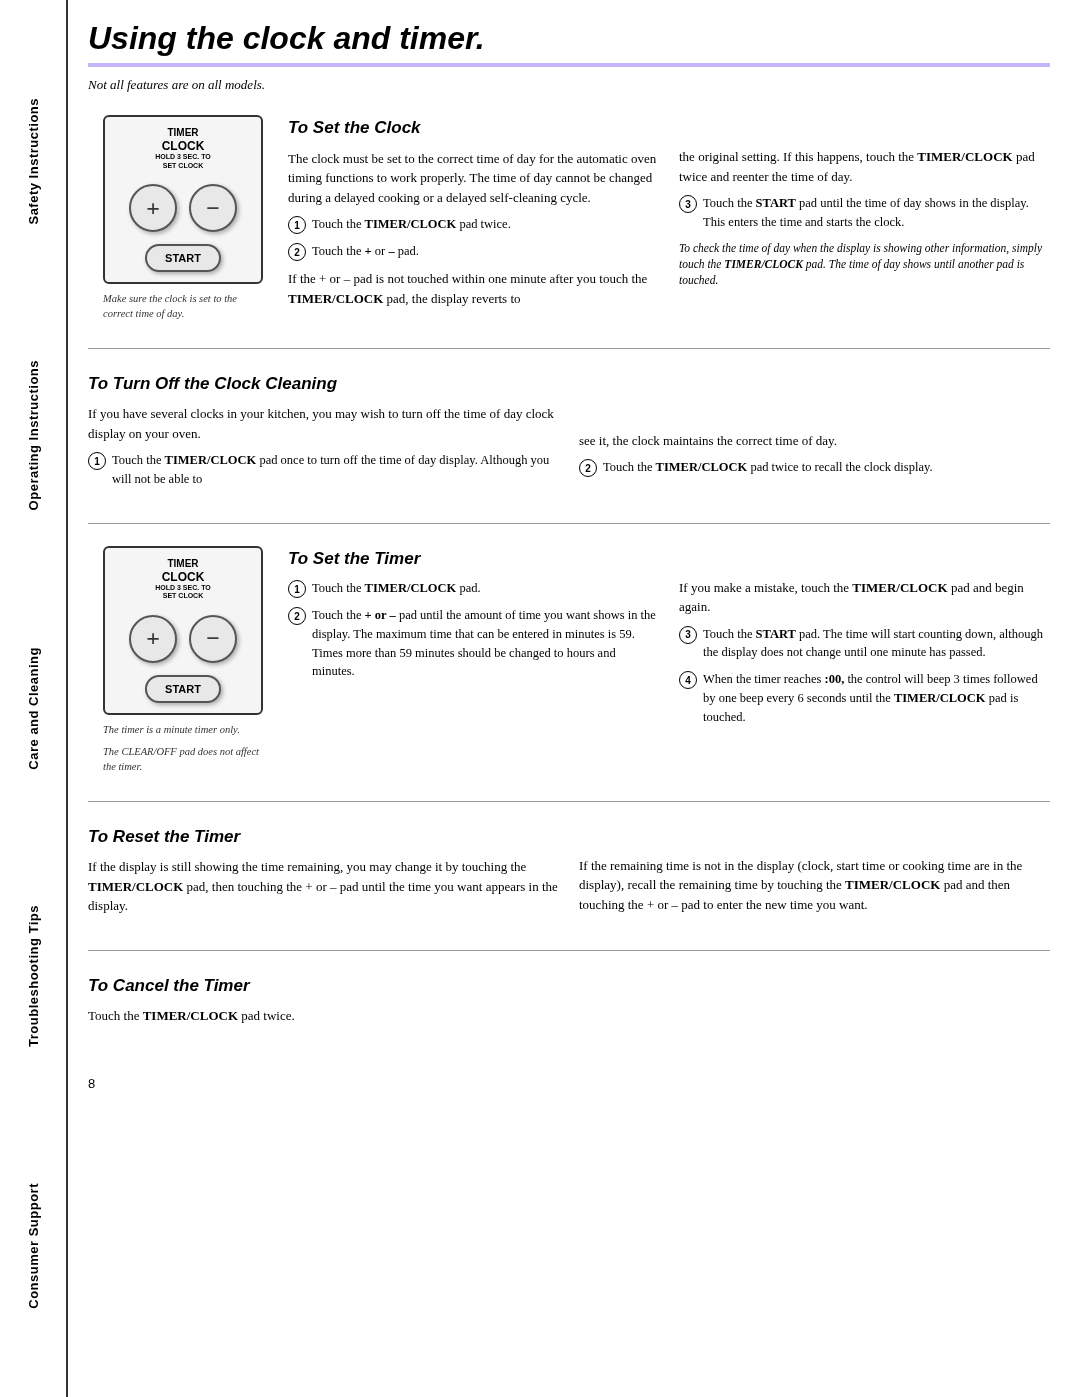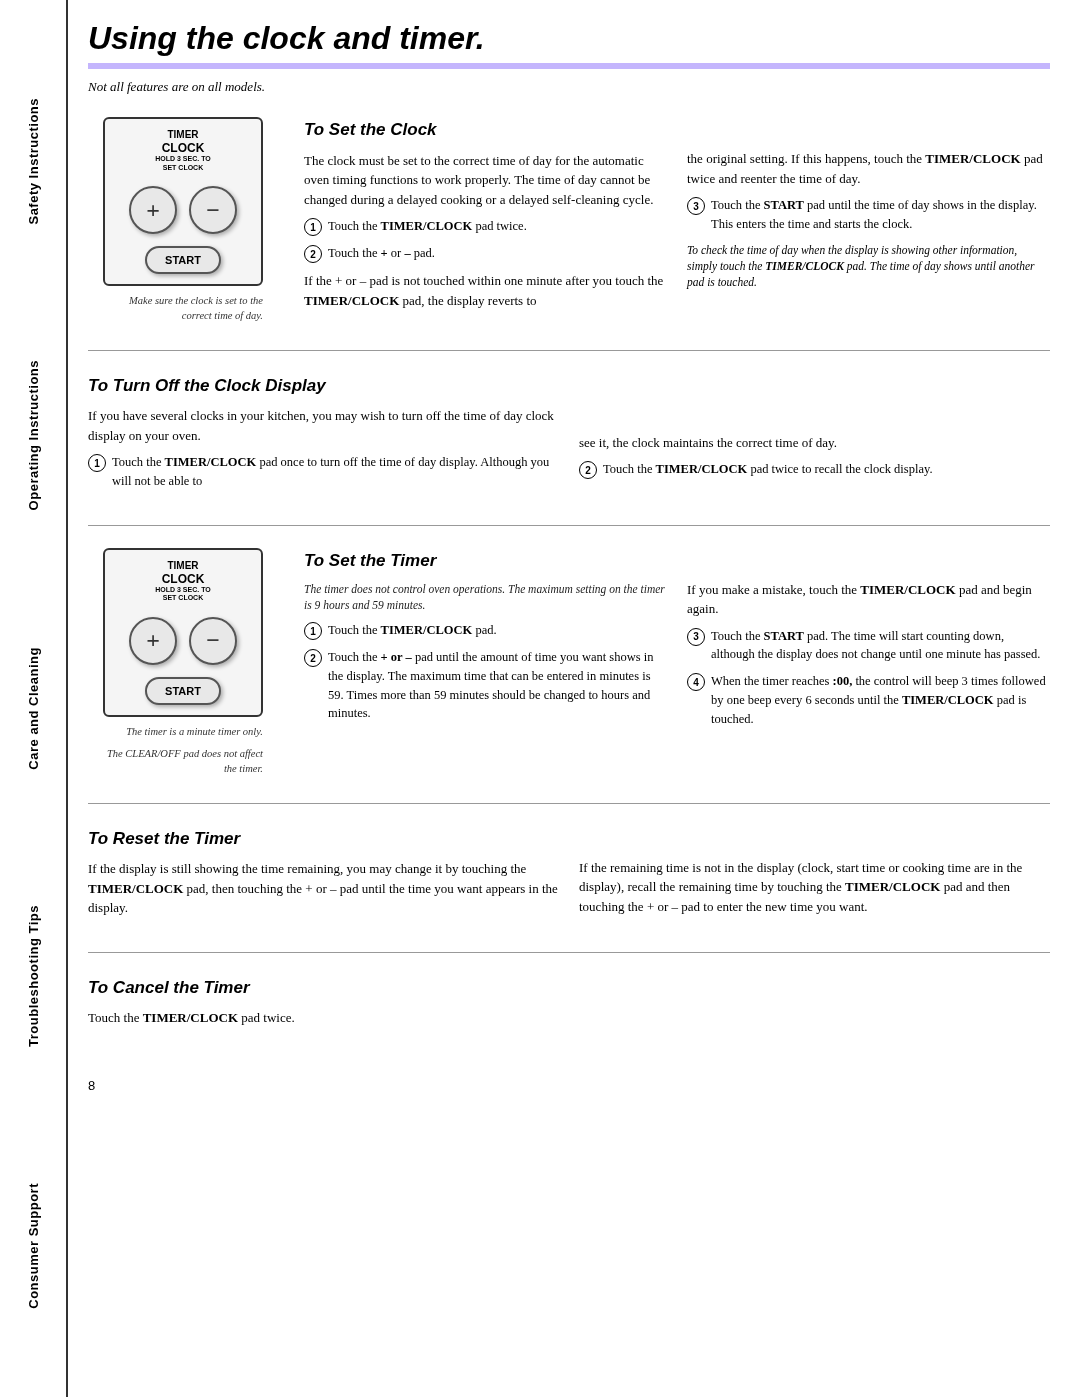--- a/index.html
+++ b/index.html
@@ -56,42 +56,42 @@
     }
 
     
     .page-title {
       font-size: 32px;
       font-style: italic;
       font-weight: bold;
       font-family: Arial, sans-serif;
       margin-bottom: 4px;
       padding-bottom: 6px;
-      border-bottom: 6px solid #c4b5fd;
+      border-bottom: 4px solid #c4b5fd;
     }
 
     .subtitle {
       font-size: 13px;
       font-style: italic;
       color: #000000;
       margin-bottom: 12px;
       margin-top: 6px;
     }
 
     
     .section {
       border-bottom: 1px solid #999;
       padding-bottom: 16px;
       margin-bottom: 0;
     }
 
     .section-inner {
       display: flex;
       flex-direction: row;
-      gap: 16px;
+      gap: 0;
     }
 
     
     .left-panel {
       width: 200px;
       flex-shrink: 0;
       padding: 10px 10px 10px 0;
       display: flex;
       flex-direction: column;
       align-items: center;
@@ -189,21 +189,21 @@
       font-family: Arial, sans-serif;
       margin-top: 4px;
       box-shadow: 2px 2px 4px rgba(0,0,0,0.3);
     }
 
     .caption {
       font-size: 10.5px;
       font-style: italic;
       color: #333;
       margin-top: 8px;
-      text-align: right;
+      text-align: left;
       width: 160px;
       line-height: 1.4;
     }
 
     
     .step-item {
       display: flex;
       flex-direction: row;
       align-items: flex-start;
       gap: 6px;
@@ -313,21 +313,21 @@
             To check the time of day when the display is showing other information, simply touch the <span class="bold">TIMER/CLOCK</span> pad. The time of day shows until another pad is touched.
           </p>
         </div>
       </div>
     </div>
   </div>
 
   <div class="section" style="padding-top:12px;">
     <div class="right-panel">
       <div class="right-col">
-        <div class="section-heading">To Turn Off the Clock Display</div>
+        <div class="section-heading">To Turn Off the Clock Cleaning</div>
         <p>If you have several clocks in your kitchen, you may wish to turn off the time of day clock display on your oven.</p>
         <div class="step-item">
           <div class="step-num">1</div>
           <div class="step-text">
             Touch the <span class="bold">TIMER/CLOCK</span> pad once to turn off the time of day display. Although you will not be able to
           </div>
         </div>
       </div>
       <div class="right-col">
         <p style="margin-top:60px;">
@@ -360,21 +360,20 @@
           </div>
           <div class="start-btn">START</div>
         </div>
         <div class="caption">The timer is a minute timer only.</div>
         <div class="caption" style="">The CLEAR/OFF pad does not affect the timer.</div>
       </div>
 
       <div class="right-panel">
         <div class="right-col">
           <div class="section-heading">To Set the Timer</div>
-          <p class="italic-small">The timer does not control oven operations. The maximum setting on the timer is 9 hours and 59 minutes.</p>
           <div class="step-item">
             <div class="step-num">1</div>
             <div class="step-text">
               Touch the <span class="bold">TIMER/CLOCK</span> pad.
             </div>
           </div>
           <div class="step-item">
             <div class="step-num">2</div>
             <div class="step-text">
               Touch the <span class="bold">+ or –</span> pad until the amount of time you want shows in the display. The maximum time that can be entered in minutes is 59. Times more than 59 minutes should be changed to hours and minutes.

